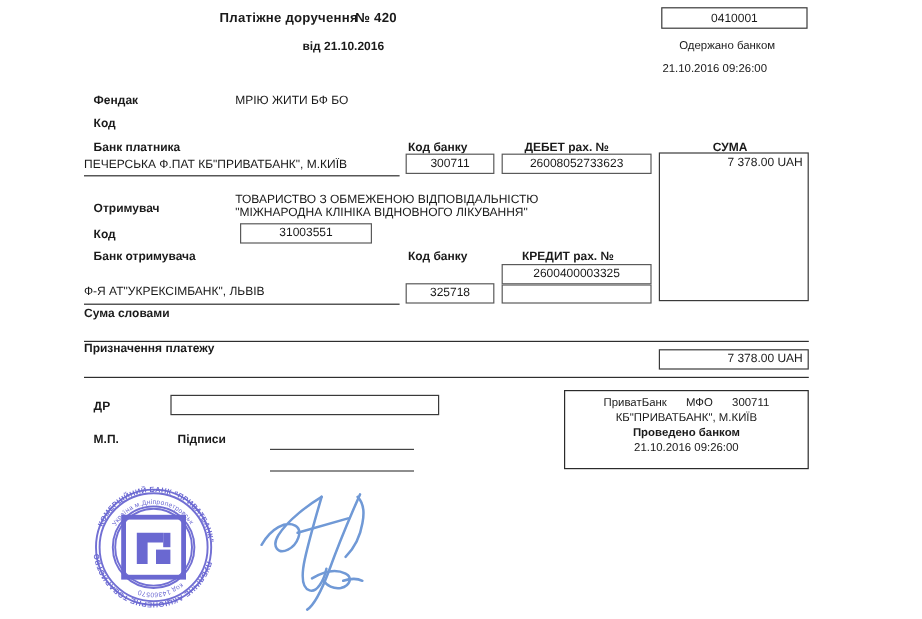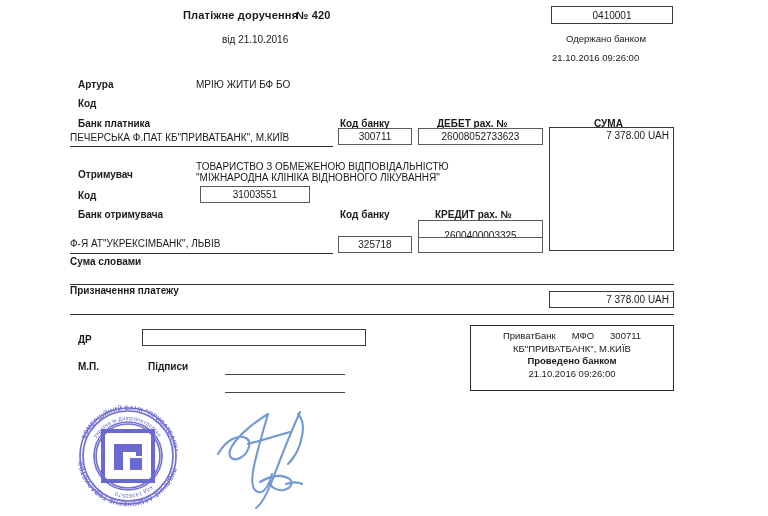--- a/index.html
+++ b/index.html
@@ -25,22 +25,23 @@
 
   
   .t-title {
     font-size: 11px;
     font-weight: bold;
     letter-spacing: 0.2px;
     white-space: nowrap;
   }
   .t-sub {
     font-size: 10px;
-    font-weight: normal;
-    white-space: nowrap;
+    font-weight: bold;
+    white-space: nowrap;
+    margin-left: 30px;
   }
   .t-label {
     font-size: 10px;
     font-weight: bold;
     white-space: nowrap;
   }
   .t-colhead {
     font-size: 10px;
     font-weight: bold;
     white-space: nowrap;
@@ -143,21 +144,21 @@
   <div class="abs t-title" style="left:183px; top:9px;">Платіжне доручення</div>
   <div class="abs t-title" style="left:296px; top:9px;">№ 420</div>
   <div class="abs t-sub" style="left:222px; top:34px;">від 21.10.2016</div>
 
   <div class="abs box" style="left:551px; top:6px; width:122px; height:18px;">
     <div class="box-val" style="width:100%; height:100%;">0410001</div>
   </div>
   <div class="abs t-small" style="left:566px; top:33px;">Одержано банком</div>
   <div class="abs t-small" style="left:552px; top:52px;">21.10.2016 09:26:00</div>
 
-  <div class="abs t-label" style="left:78px; top:79px;">Артура</div>
+  <div class="abs t-label" style="left:78px; top:79px;">Фендак</div>
   <div class="abs t-val" style="left:196px; top:79px;">МРІЮ ЖИТИ БФ БО</div>
 
   <div class="abs t-label" style="left:78px; top:98px;">Код</div>
 
   <div class="abs t-label" style="left:78px; top:118px;">Банк платника</div>
   <div class="abs t-colhead" style="left:340px; top:118px;">Код банку</div>
   <div class="abs t-colhead" style="left:437px; top:118px;">ДЕБЕТ рах. №</div>
   <div class="abs t-colhead" style="left:594px; top:118px;">СУМА</div>
 
   <div class="abs t-val" style="left:70px; top:132px;">ПЕЧЕРСЬКА Ф.ПАТ КБ"ПРИВАТБАНК", М.КИЇВ</div>
@@ -181,21 +182,21 @@
 
   <div class="abs t-label" style="left:78px; top:190px;">Код</div>
   <div class="abs box-thin" style="left:200px; top:186px; width:110px; height:17px;">
     <div class="box-val" style="width:100%; height:100%;">31003551</div>
   </div>
 
   <div class="abs t-label" style="left:78px; top:209px;">Банк отримувача</div>
   <div class="abs t-colhead" style="left:340px; top:209px;">Код банку</div>
   <div class="abs t-colhead" style="left:435px; top:209px;">КРЕДИТ рах. №</div>
 
-  <div class="abs box-thin" style="left:418px; top:220px; width:125px; height:31px;">
+  <div class="abs box-thin" style="left:418px; top:220px; width:125px; height:17px;">
     <div class="box-val" style="width:100%; height:100%;">2600400003325</div>
   </div>
   <div class="abs box-thin" style="left:418px; top:237px; width:125px; height:16px;"></div>
 
   <div class="abs t-val" style="left:70px; top:238px;">Ф-Я АТ"УКРЕКСІМБАНК", ЛЬВІВ</div>
   <div class="abs rule" style="left:70px; top:253px; width:263px;"></div>
 
   <div class="abs box-thin" style="left:338px; top:236px; width:74px; height:17px;">
     <div class="box-val" style="width:100%; height:100%;">325718</div>
   </div>

